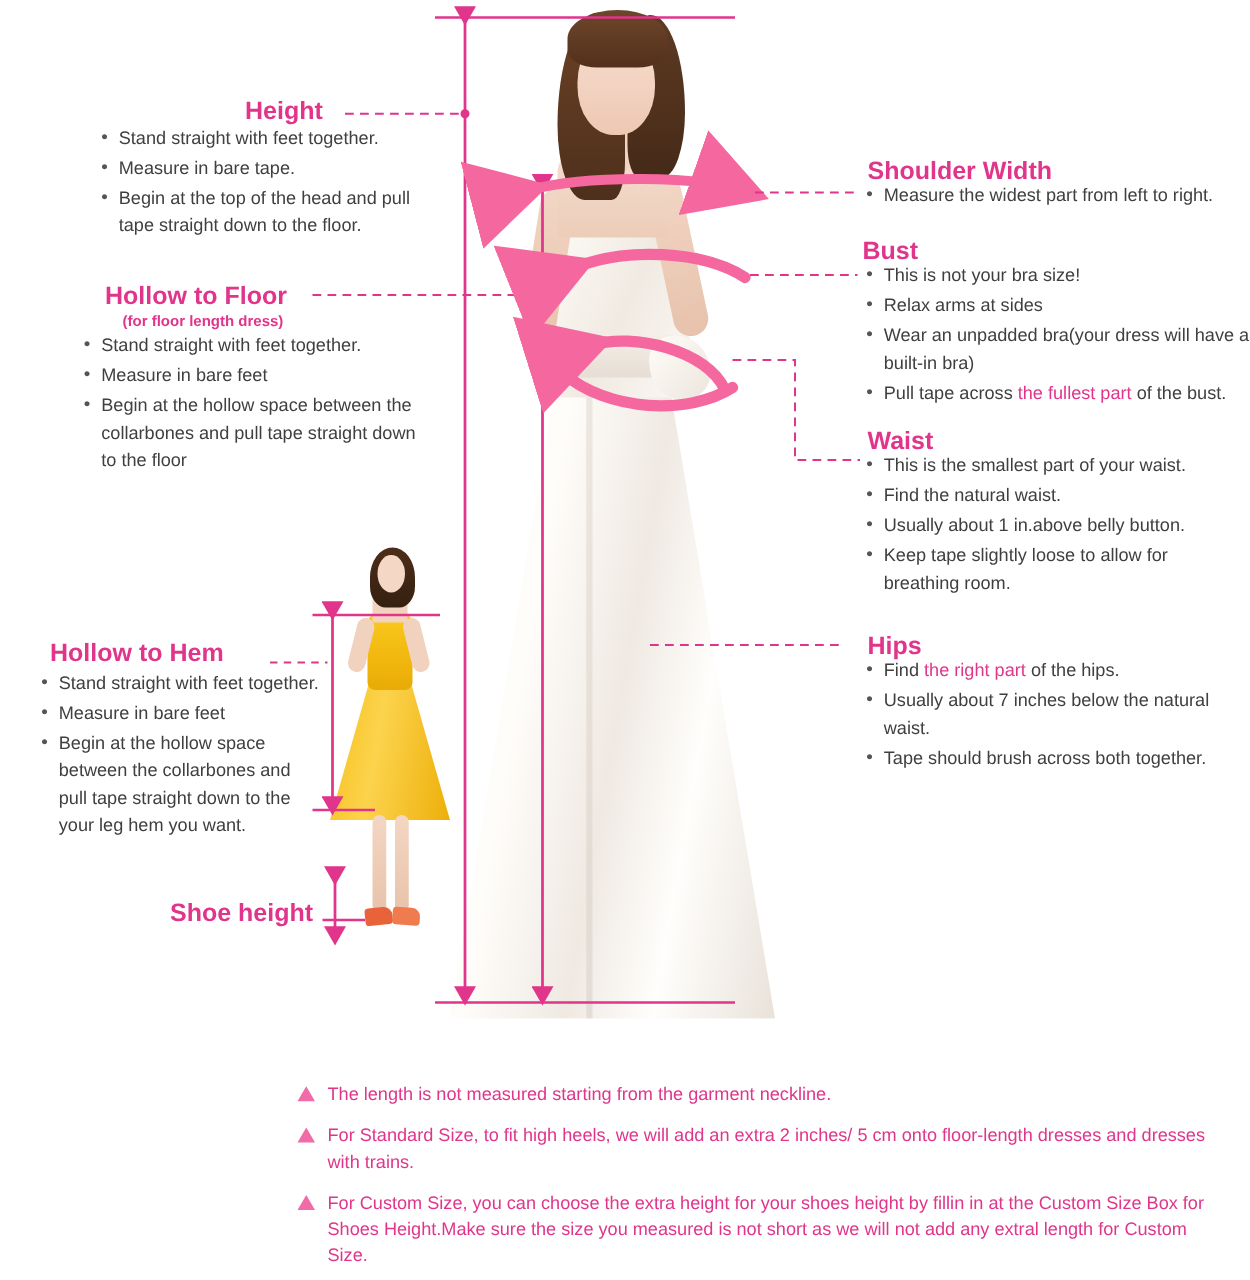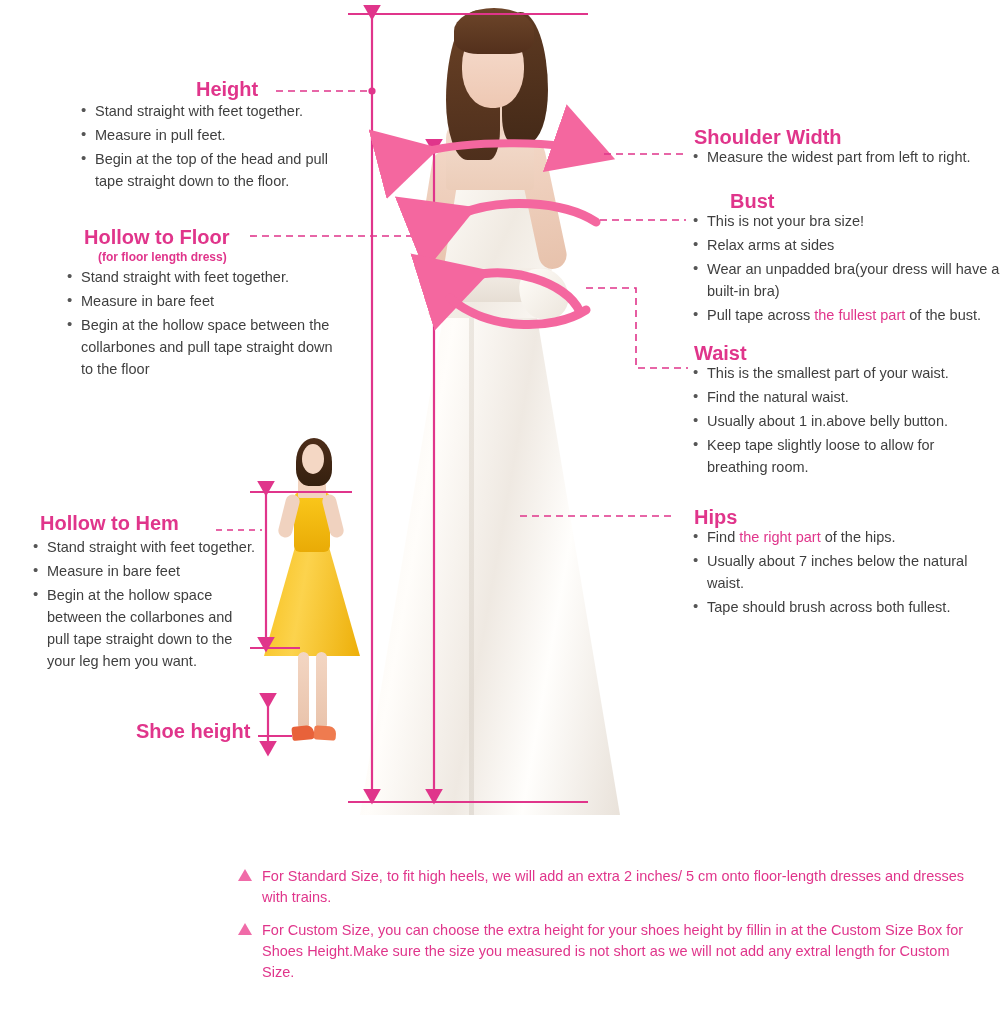--- a/index.html
+++ b/index.html
@@ -253,21 +253,21 @@
     <g>
       <line x1="268" y1="704" x2="268" y2="752" stroke="#e0358b" stroke-width="2.2" marker-start="url(#mArrowP)" marker-end="url(#mArrowP)"></line>
       <line x1="258" y1="736" x2="292" y2="736" stroke="#e0358b" stroke-width="2"></line>
     </g>
   </svg>
 
   <div class="lbl big" style="left:196px; top:78px;">Height</div>
   <div class="bullets" style="left:78px; top:100px; width:268px;">
     <ul>
       <li>Stand straight with feet together.</li>
-      <li>Measure in pull feet.</li>
+      <li>Measure in bare tape.</li>
       <li>Begin at the top of the head and pull tape straight down to the floor.</li>
     </ul>
   </div>
 
   <div class="lbl big" style="left:84px; top:226px;">Hollow to Floor</div>
   <div class="lbl sub" style="left:98px; top:250px;">(for floor length dress)</div>
   <div class="bullets" style="left:64px; top:266px; width:278px;">
     <ul>
       <li>Stand straight with feet together.</li>
       <li>Measure in bare feet</li>
@@ -286,21 +286,21 @@
 
   <div class="lbl big" style="left:136px; top:720px;">Shoe height</div>
 
   <div class="lbl big" style="left:694px; top:126px;">Shoulder Width</div>
   <div class="bullets" style="left:690px; top:146px; width:306px;">
     <ul>
       <li>Measure the widest part from left to right.</li>
     </ul>
   </div>
 
-  <div class="lbl big" style="left:730px; top:190px;">Bust</div>
+  <div class="lbl big" style="left:690px; top:190px;">Bust</div>
   <div class="bullets" style="left:690px; top:210px; width:310px;">
     <ul>
       <li>This is not your bra size!</li>
       <li>Relax arms at sides</li>
       <li>Wear an unpadded bra(your dress will have a built-in bra)</li>
       <li>Pull tape across <span class="pink">the fullest part</span> of the bust.</li>
     </ul>
   </div>
 
   <div class="lbl big" style="left:694px; top:342px;">Waist</div>
@@ -311,25 +311,29 @@
       <li>Usually about 1 in.above belly button.</li>
       <li>Keep tape slightly loose to allow for breathing room.</li>
     </ul>
   </div>
 
   <div class="lbl big" style="left:694px; top:506px;">Hips</div>
   <div class="bullets" style="left:690px; top:526px; width:300px;">
     <ul>
       <li>Find <span class="pink">the right part</span> of the hips.</li>
       <li>Usually about 7 inches below the natural waist.</li>
-      <li>Tape should brush across both fullest.</li>
+      <li>Tape should brush across both together.</li>
     </ul>
   </div>
 
   <div class="notes">
+    <div class="note">
+      <span class="tri"></span>
+      <span>The length is not measured starting from the garment neckline.</span>
+    </div>
     <div class="note">
       <span class="tri"></span>
       <span>For Standard Size, to fit high heels, we will add an extra 2 inches/ 5  cm onto floor-length dresses and dresses with trains.</span>
     </div>
     <div class="note">
       <span class="tri"></span>
       <span>For Custom Size, you can choose the extra height for your shoes height by fillin in at the Custom Size Box for Shoes Height.Make sure the size you measured is not short as we will not add any extral length for Custom Size.</span>
     </div>
   </div>
 

